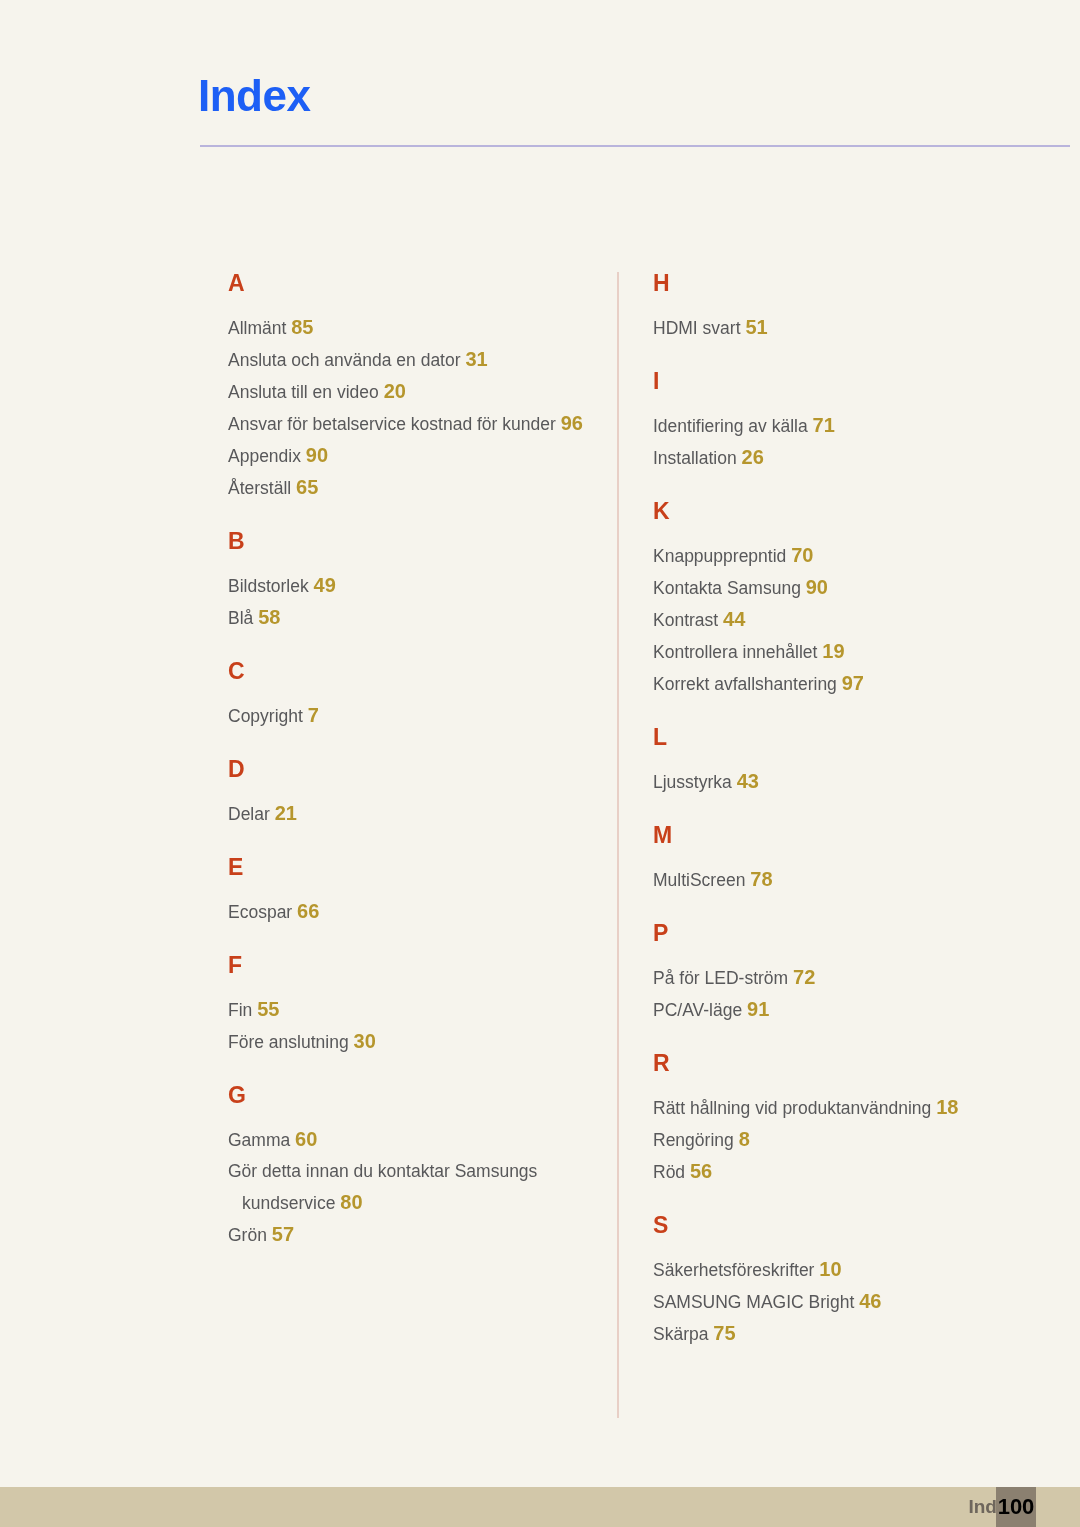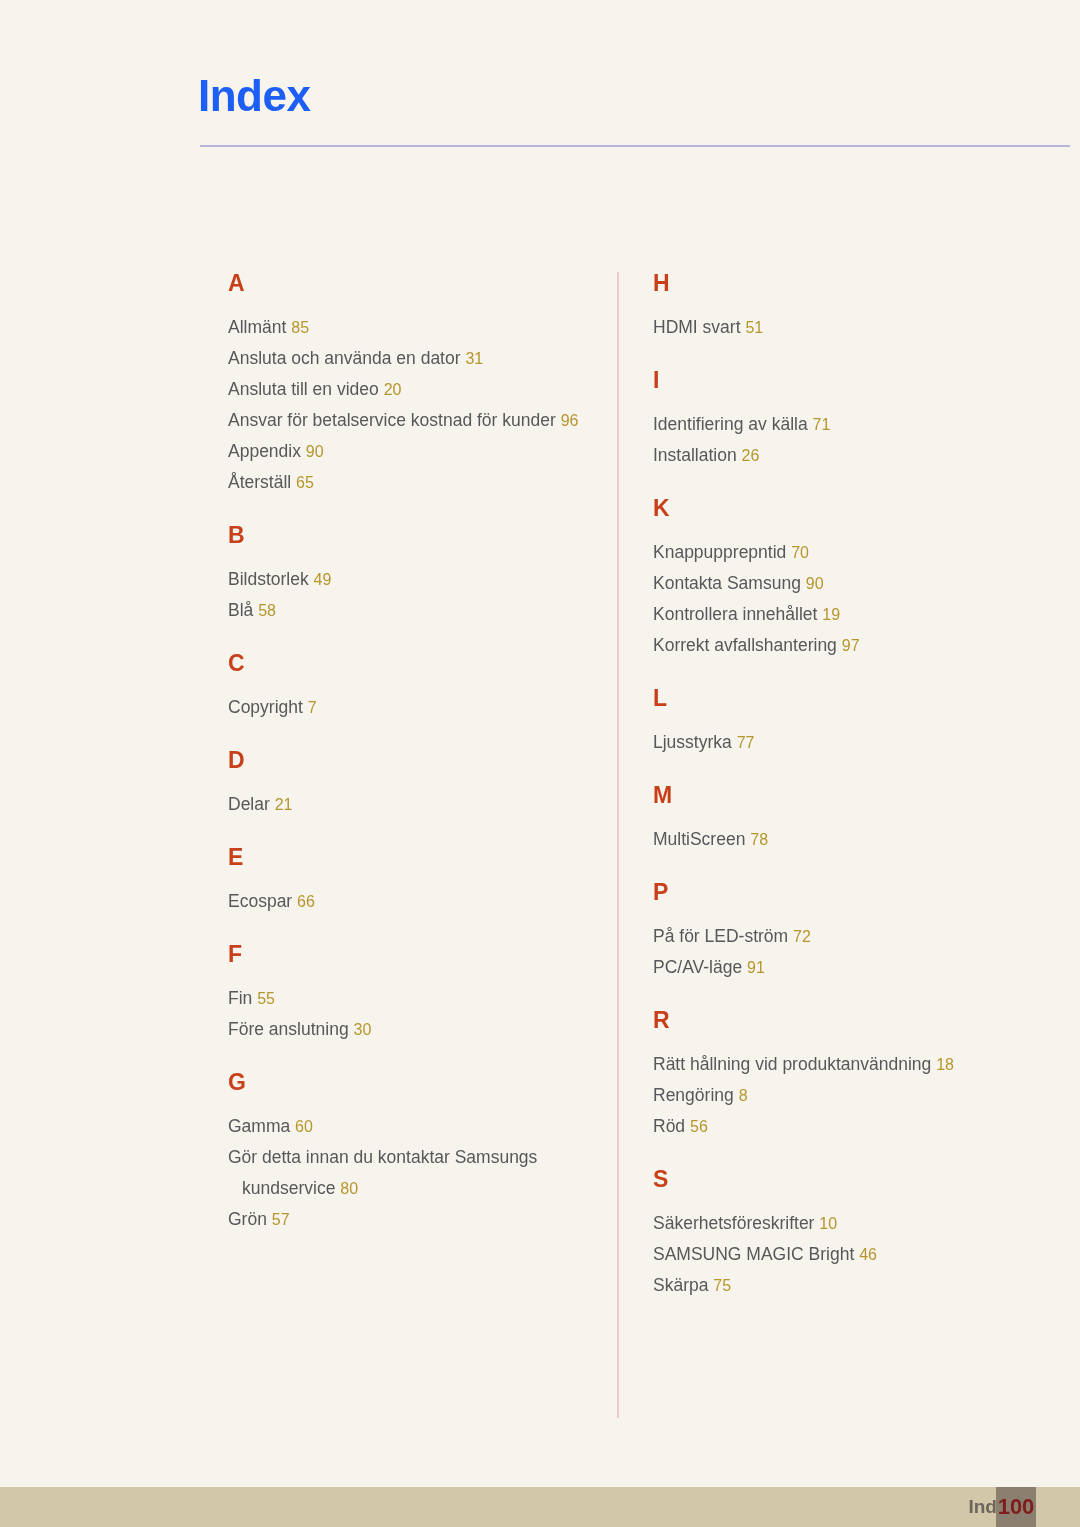--- a/index.html
+++ b/index.html
@@ -88,21 +88,22 @@
     font-size: 17.5px;
     color: #58585a;
     line-height: 31px;
     padding-left: 14px;
     text-indent: -14px;
     white-space: pre-wrap;
   }
 
   .entry .pg {
     color: #b6962d;
-    font-size: 16px;
+    font-size: 20px;
+    font-weight: bold;
   }
 
   
   .footer-band {
     position: absolute;
     left: 0;
     top: 1487px;
     width: 1080px;
     height: 40px;
     background: #d2c7a9;
@@ -131,21 +132,21 @@
     position: absolute;
     left: 996px;
     top: 1487px;
     width: 40px;
     height: 40px;
     display: flex;
     align-items: center;
     justify-content: center;
     font-size: 22px;
     font-weight: bold;
-    color: #7f1d1d;
+    color: #000000;
     line-height: 1;
   }
 </style>
 </head>
 <body>
 
 <div class="page">
 
   <div class="page-title">Index</div>
 
@@ -200,26 +201,27 @@
         </div>
         <div class="letter-group">
           <div class="letter-heading">I</div>
           <div class="entry"><span>Identifiering av källa</span> <span class="pg">71</span></div>
           <div class="entry"><span>Installation</span> <span class="pg">26</span></div>
         </div>
         <div class="letter-group">
           <div class="letter-heading">K</div>
           <div class="entry"><span>Knappupprepntid</span> <span class="pg">70</span></div>
           <div class="entry"><span>Kontakta Samsung</span> <span class="pg">90</span></div>
+          <div class="entry"><span>Kontrast</span> <span class="pg">44</span></div>
           <div class="entry"><span>Kontrollera innehållet</span> <span class="pg">19</span></div>
           <div class="entry"><span>Korrekt avfallshantering</span> <span class="pg">97</span></div>
         </div>
         <div class="letter-group">
           <div class="letter-heading">L</div>
-          <div class="entry"><span>Ljusstyrka</span> <span class="pg">77</span></div>
+          <div class="entry"><span>Ljusstyrka</span> <span class="pg">43</span></div>
         </div>
         <div class="letter-group">
           <div class="letter-heading">M</div>
           <div class="entry"><span>MultiScreen</span> <span class="pg">78</span></div>
         </div>
         <div class="letter-group">
           <div class="letter-heading">P</div>
           <div class="entry"><span>På för LED-ström</span> <span class="pg">72</span></div>
           <div class="entry"><span>PC/AV-läge</span> <span class="pg">91</span></div>
         </div>

